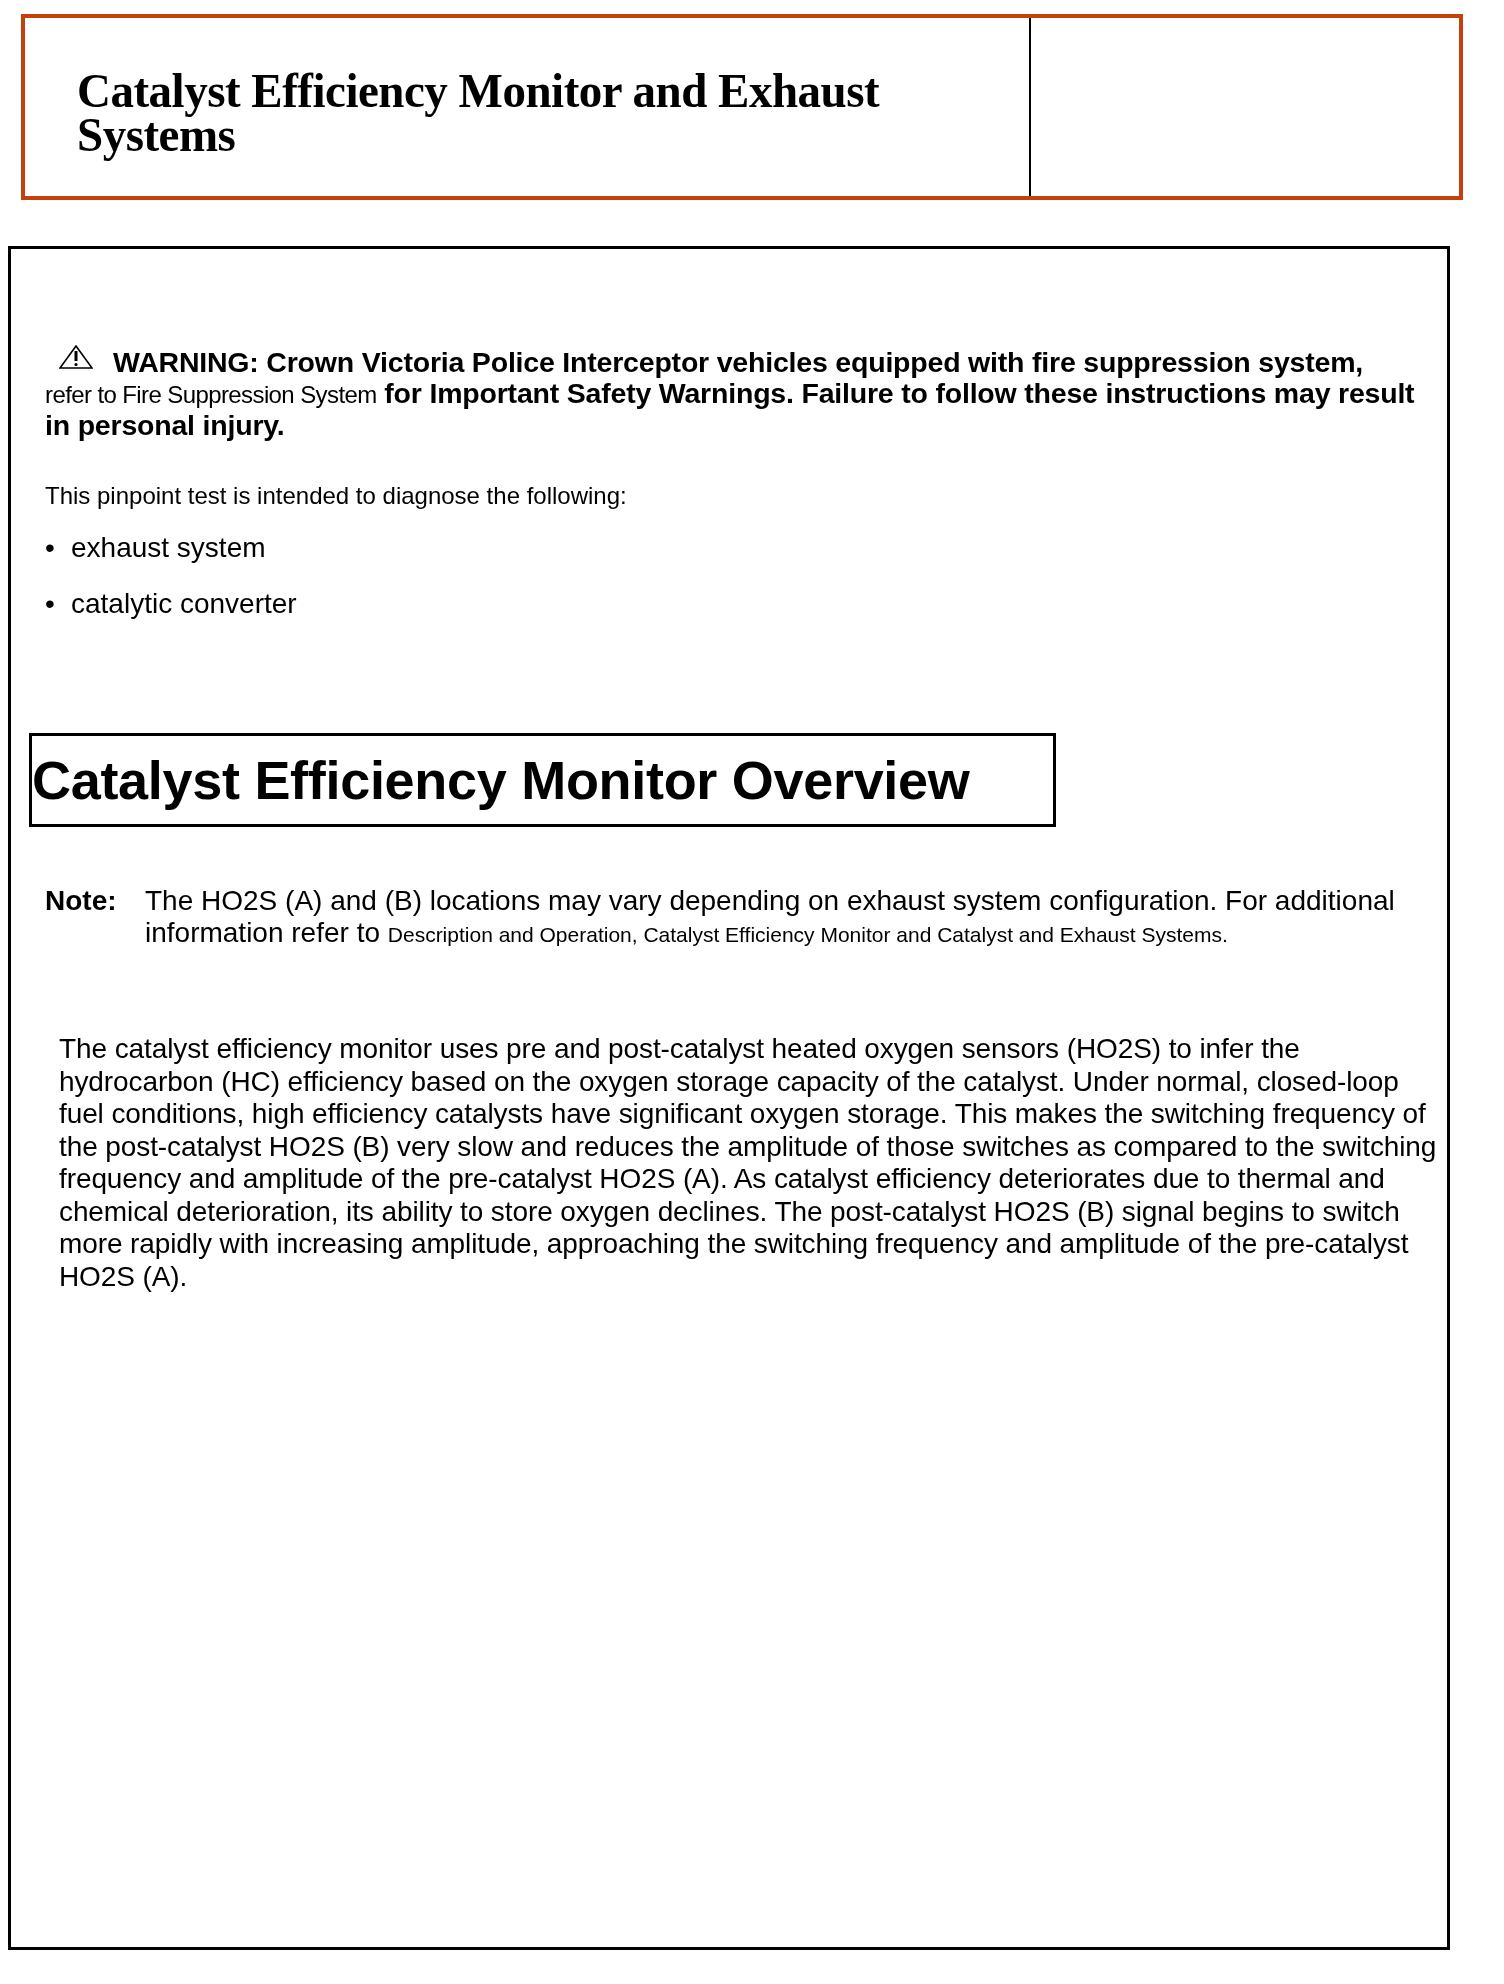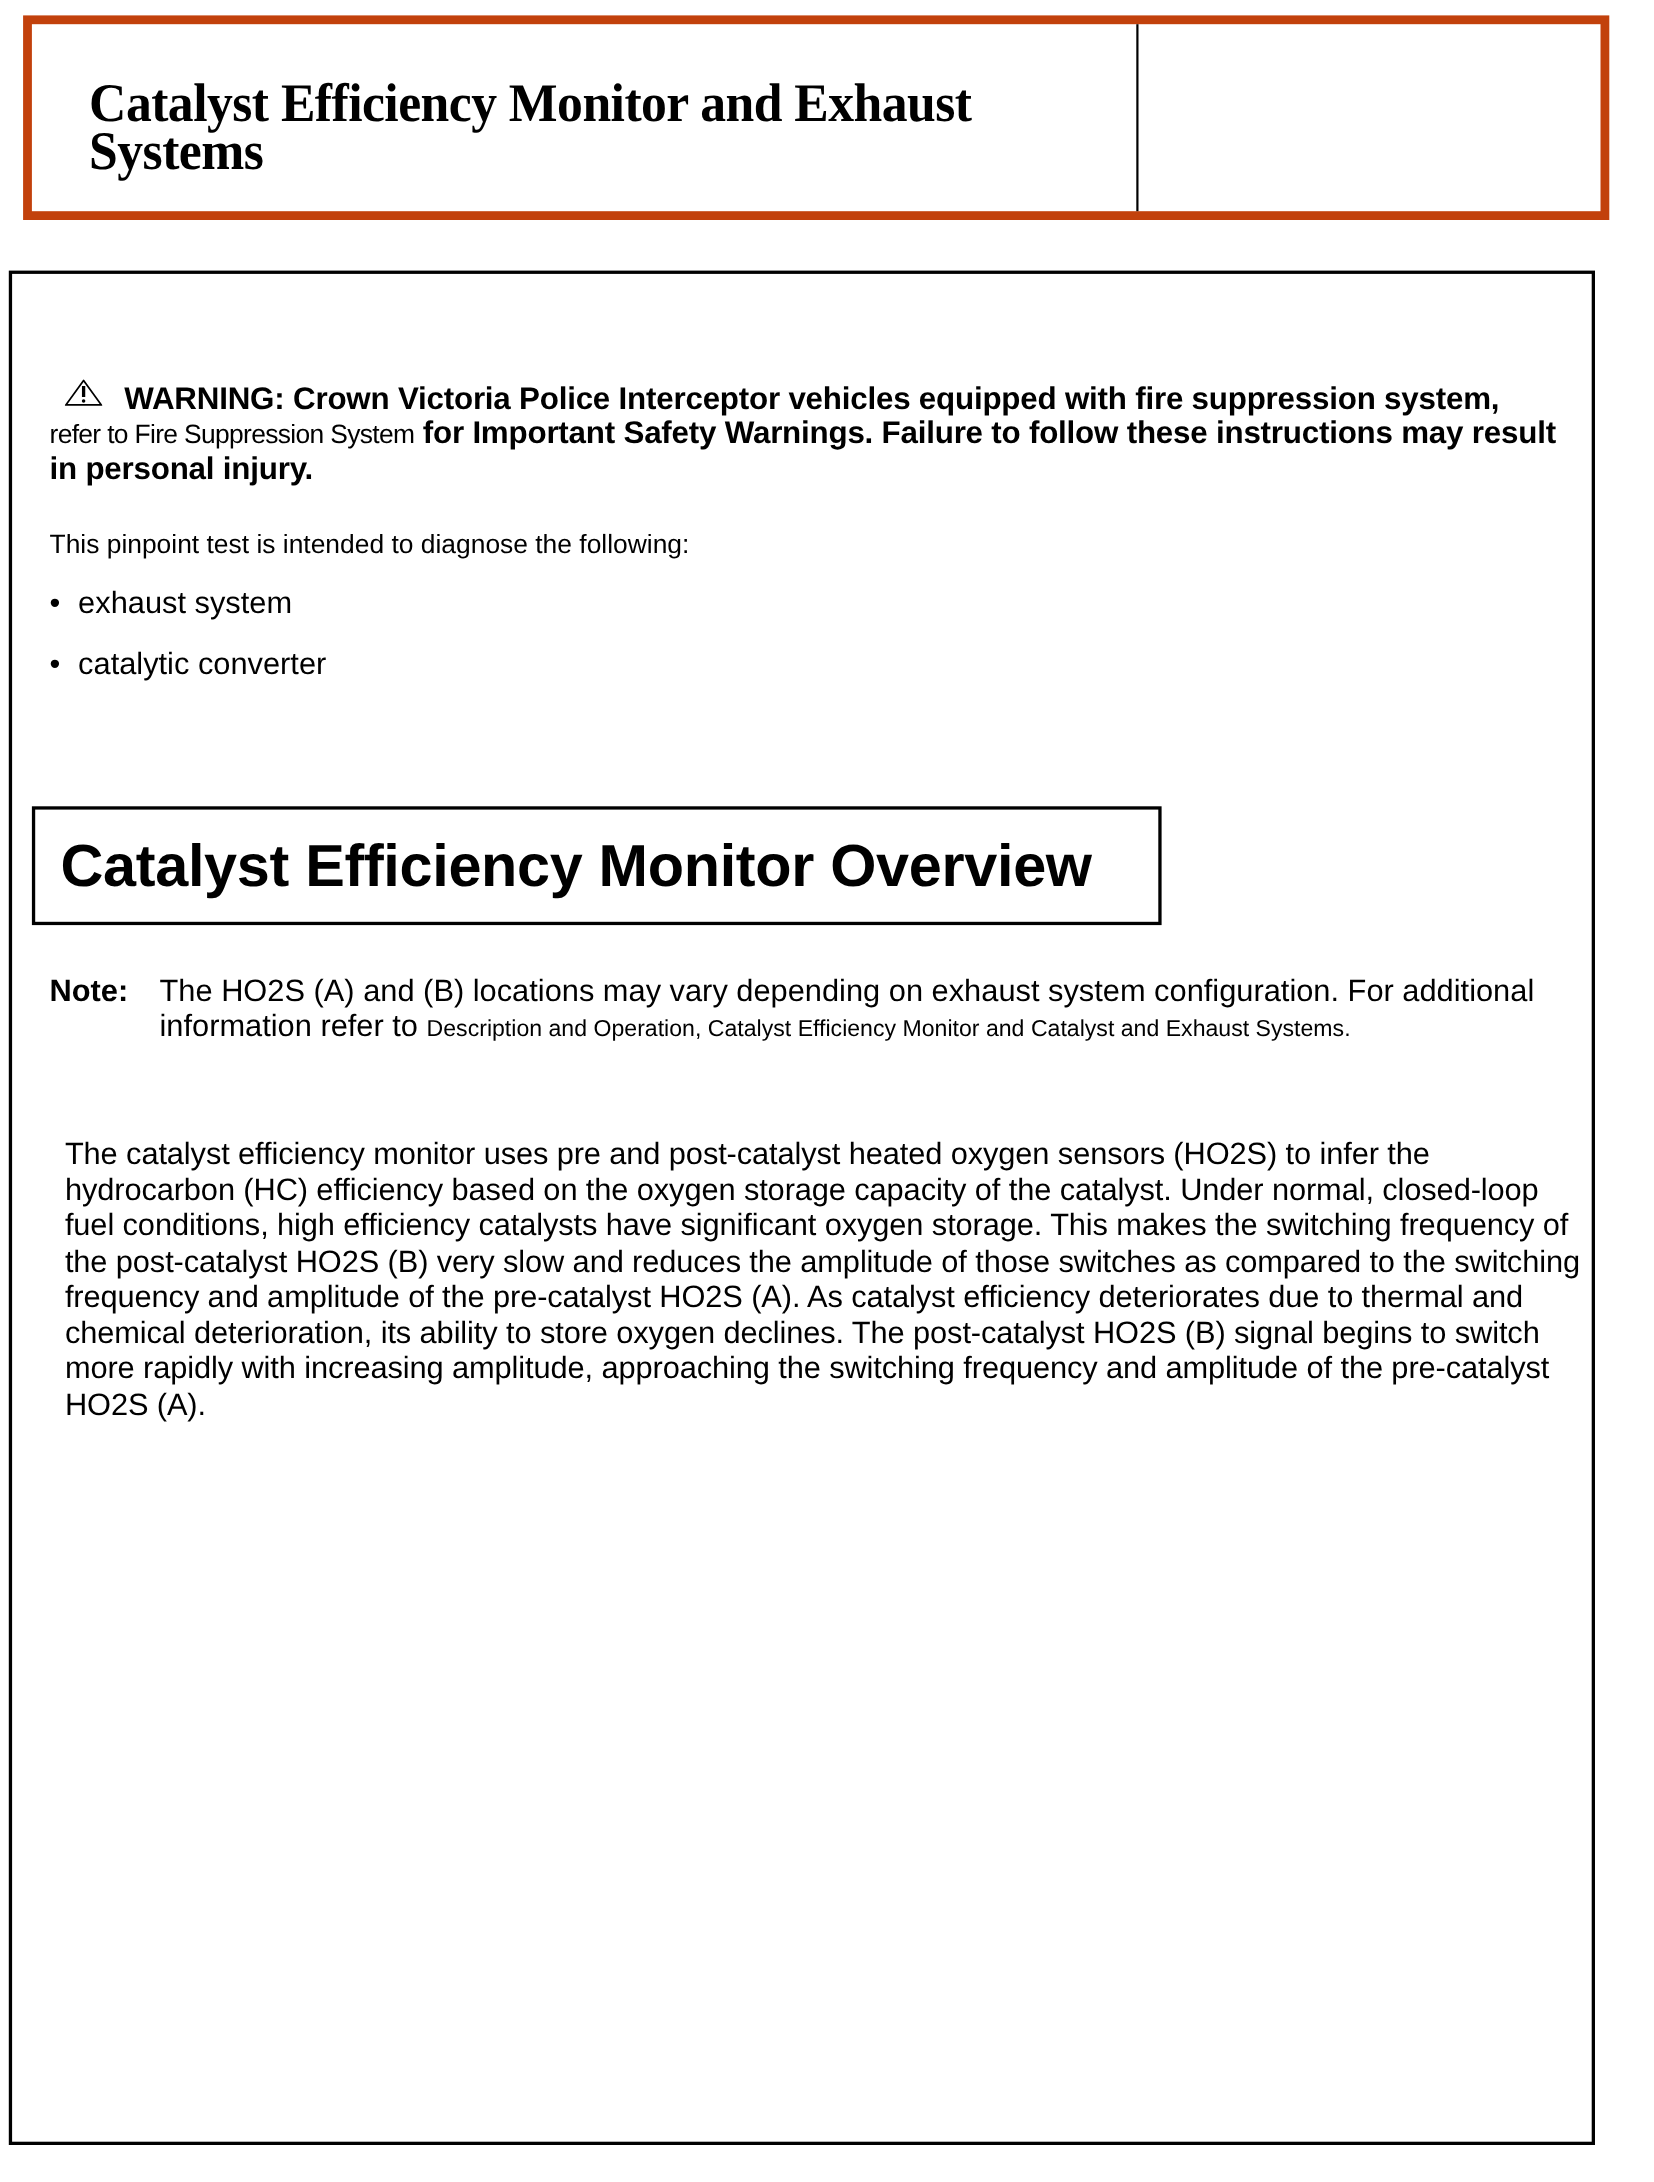--- a/index.html
+++ b/index.html
@@ -14,21 +14,21 @@
       overflow: hidden;
       color: #000;
       font-family: "Liberation Sans", sans-serif;
     }
     .header-box {
       position: absolute;
       left: 21px;
       top: 14px;
       width: 1442px;
       height: 186px;
-      border: 8px solid #c2410c;
+      border: 4px solid #c2410c;
       box-sizing: border-box;
       display: flex;
     }
     .header-title-cell {
       flex: 0 0 1006px;
       border-right: 2px solid #000;
       box-sizing: border-box;
       padding: 50px 0 0 52px;
     }
     .header-title {
@@ -106,26 +106,26 @@
     }
     .bullets .dot {
       display: inline-block;
       width: 26px;
     }
     .section-heading-box {
       position: absolute;
       left: 18px;
       top: 484px;
       width: 1027px;
-      height: 108px;
+      height: 94px;
       border: 3px solid #000;
       box-sizing: border-box;
       display: flex;
       align-items: center;
-      padding-left: 23px;
+      padding-left: 0;
     }
     .section-heading {
       margin: 0;
       font-weight: bold;
       font-size: 54px;
       letter-spacing: -0.3px;
     }
     .note {
       position: absolute;
       left: 34px;

